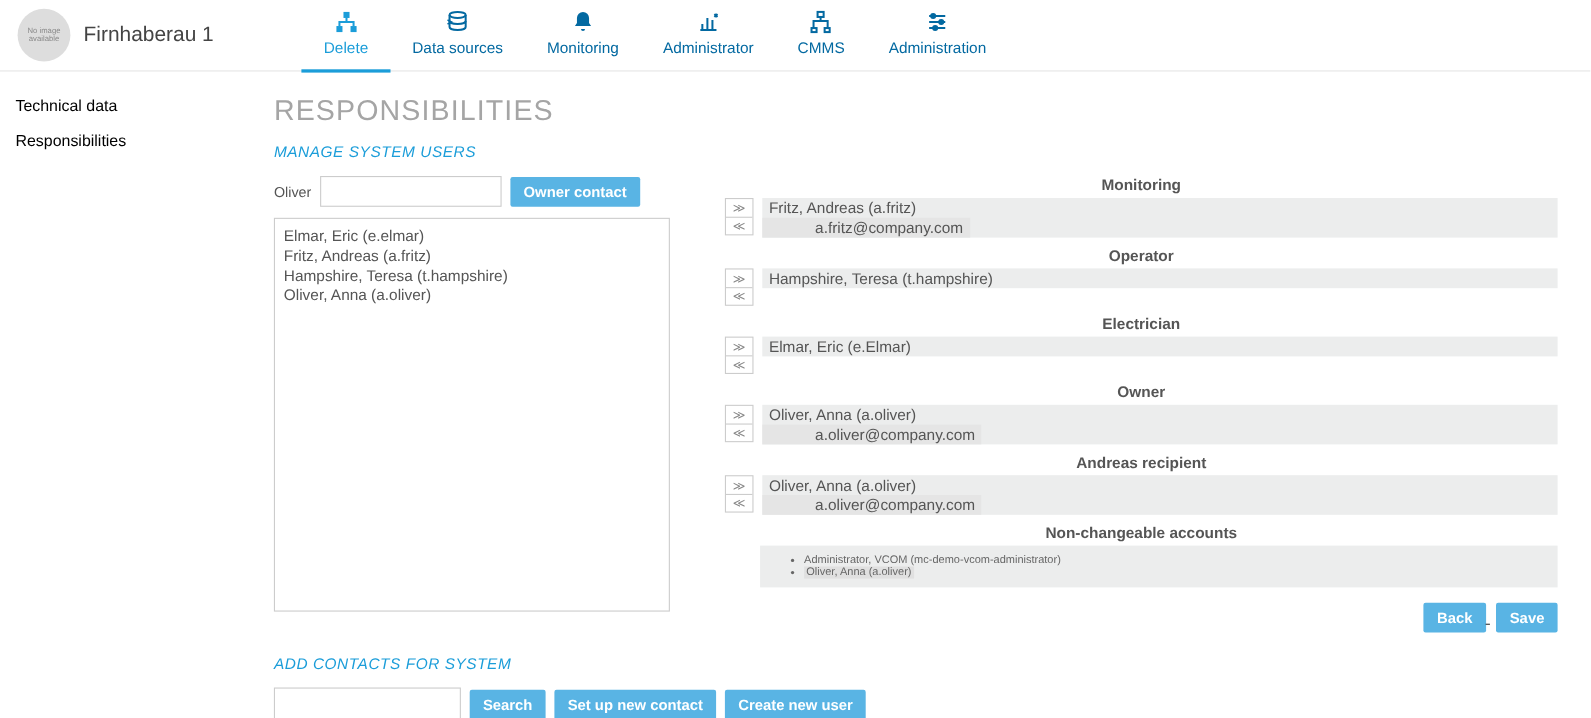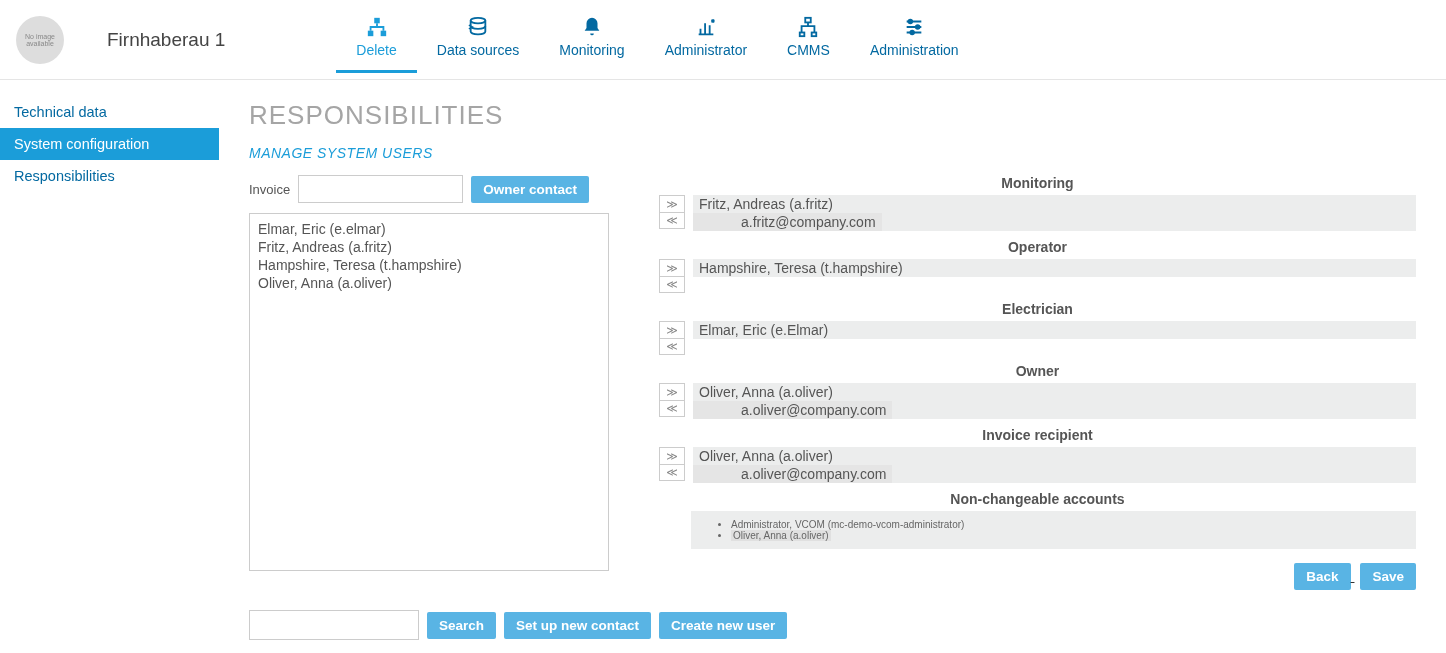--- a/index.html
+++ b/index.html
@@ -1,32 +1,32 @@
 <!DOCTYPE html>
 <html><head>
 <meta charset="utf-8">
 <style>
   * { box-sizing: border-box; margin: 0; padding: 0; }
   body { font-family: "Segoe UI", Arial, sans-serif; font-size: 14px; color: #333; background: #fff; width: 1446px; }
   
   
-  .header { display: flex; align-items: center; padding: 0 16px; height: 80px; border-bottom: 1px solid #e5e5e5; gap: 31px; }
+  .header { display: flex; align-items: center; padding: 0 16px; height: 65px; border-bottom: 1px solid #e5e5e5; }
   .logo-box { width: 48px; height: 48px; border-radius: 50%; background: #ddd; display: flex; align-items: center; justify-content: center; margin-right: 12px; overflow:hidden; }
   .logo-box span { font-size: 7px; color:#888; text-align:center; }
   .site-title { font-size: 19px; color: #444; margin-right: 80px; }
   .tabs { display: flex; }
   .tab { display:flex; flex-direction:column; align-items:center; justify-content:center; padding: 10px 20px 12px; cursor:pointer; color:#0369a1; border-bottom:3px solid transparent; min-width:80px; }
   .tab.active { color:#1b9dd9; border-bottom-color:#1b9dd9; }
   .tab svg { width:22px; height:22px; margin-bottom:4px; }
   .tab-label { font-size:14px; }
   
   
   .main { display:flex; }
   .sidebar { width:219px; padding-top:16px; }
-  .sidebar-item { padding:8px 14px; cursor:pointer; font-size:14.5px; color:#0369a1; }
+  .sidebar-item { padding:8px 14px; cursor:pointer; font-size:14.5px; color:#000000; }
   .sidebar-item.active { background:#1b9dd9; color:#fff; }
   
   .content { flex:1; padding: 20px 30px; }
   h1.page-title { font-size:26px; font-weight:400; color:#a5a5a5; letter-spacing:1px; margin-bottom:14px; }
   h2.section-title { font-size:14px; font-weight:400; color:#1b9dd9; font-style:italic; letter-spacing:0.5px; margin-bottom:14px; }
   
   .columns { display:flex; gap:50px; }
   .left-col { width:360px; }
   .right-col { flex:1; }
   
@@ -116,33 +116,32 @@
         </svg>
       <span class="tab-label">Administration</span>
     </div>
   </div>
 </div>
 
 <div class="main">
 
   <div class="sidebar">
     <div class="sidebar-item">Technical data</div>
-    <div class="sidebar-item active">System configuration</div>
     <div class="sidebar-item">Responsibilities</div>
   </div>
 
   <div class="content">
     <h1 class="page-title">RESPONSIBILITIES</h1>
     <h2 class="section-title">MANAGE SYSTEM USERS</h2>
 
     <div class="columns">
 
       <div class="left-col">
         <div class="filter-row">
-          <span class="filter-label">Invoice</span>
+          <span class="filter-label">Oliver</span>
           <input class="filter-input" type="text" style="">
           <button class="btn">Owner contact</button>
         </div>
         <div class="listbox">
           <div class="listbox-item">Elmar, Eric (e.elmar)</div>
           <div class="listbox-item">Fritz, Andreas (a.fritz)</div>
           <div class="listbox-item">Hampshire, Teresa (t.hampshire)</div>
           <div class="listbox-item">Oliver, Anna (a.oliver)</div>
         </div>
       </div>
@@ -193,21 +192,21 @@
                   <div class="arrow-btn">≫</div>
                   <div class="arrow-btn">≪</div>
                 </div>
                 <div class="assigned-box">
                   <div class="assigned-line">Oliver, Anna (a.oliver)</div>
                   <div><span class="assigned-line editable">a.oliver@company.com</span></div>
                 </div>
               </div>
             </div>
             <div class="role-block">
-              <div class="role-title">Invoice recipient</div>
+              <div class="role-title">Andreas recipient</div>
               <div class="role-row">
                 <div class="arrows">
                   <div class="arrow-btn">≫</div>
                   <div class="arrow-btn">≪</div>
                 </div>
                 <div class="assigned-box">
                   <div class="assigned-line">Oliver, Anna (a.oliver)</div>
                   <div><span class="assigned-line editable">a.oliver@company.com</span></div>
                 </div>
               </div>
@@ -228,20 +227,21 @@
         </div>
 
         <div class="footer-buttons">
           <button class="btn">Back</button>
           <button class="btn">Save</button>
         </div>
       </div>
     </div>
 
     <div class="add-section">
+      <h2 class="section-title">ADD CONTACTS FOR SYSTEM</h2>
       <div class="add-row">
         <input class="add-input" type="text" style="">
         <button class="btn">Search</button>
         <button class="btn">Set up new contact</button>
         <button class="btn">Create new user</button>
       </div>
     </div>
   </div>
 </div>
 

